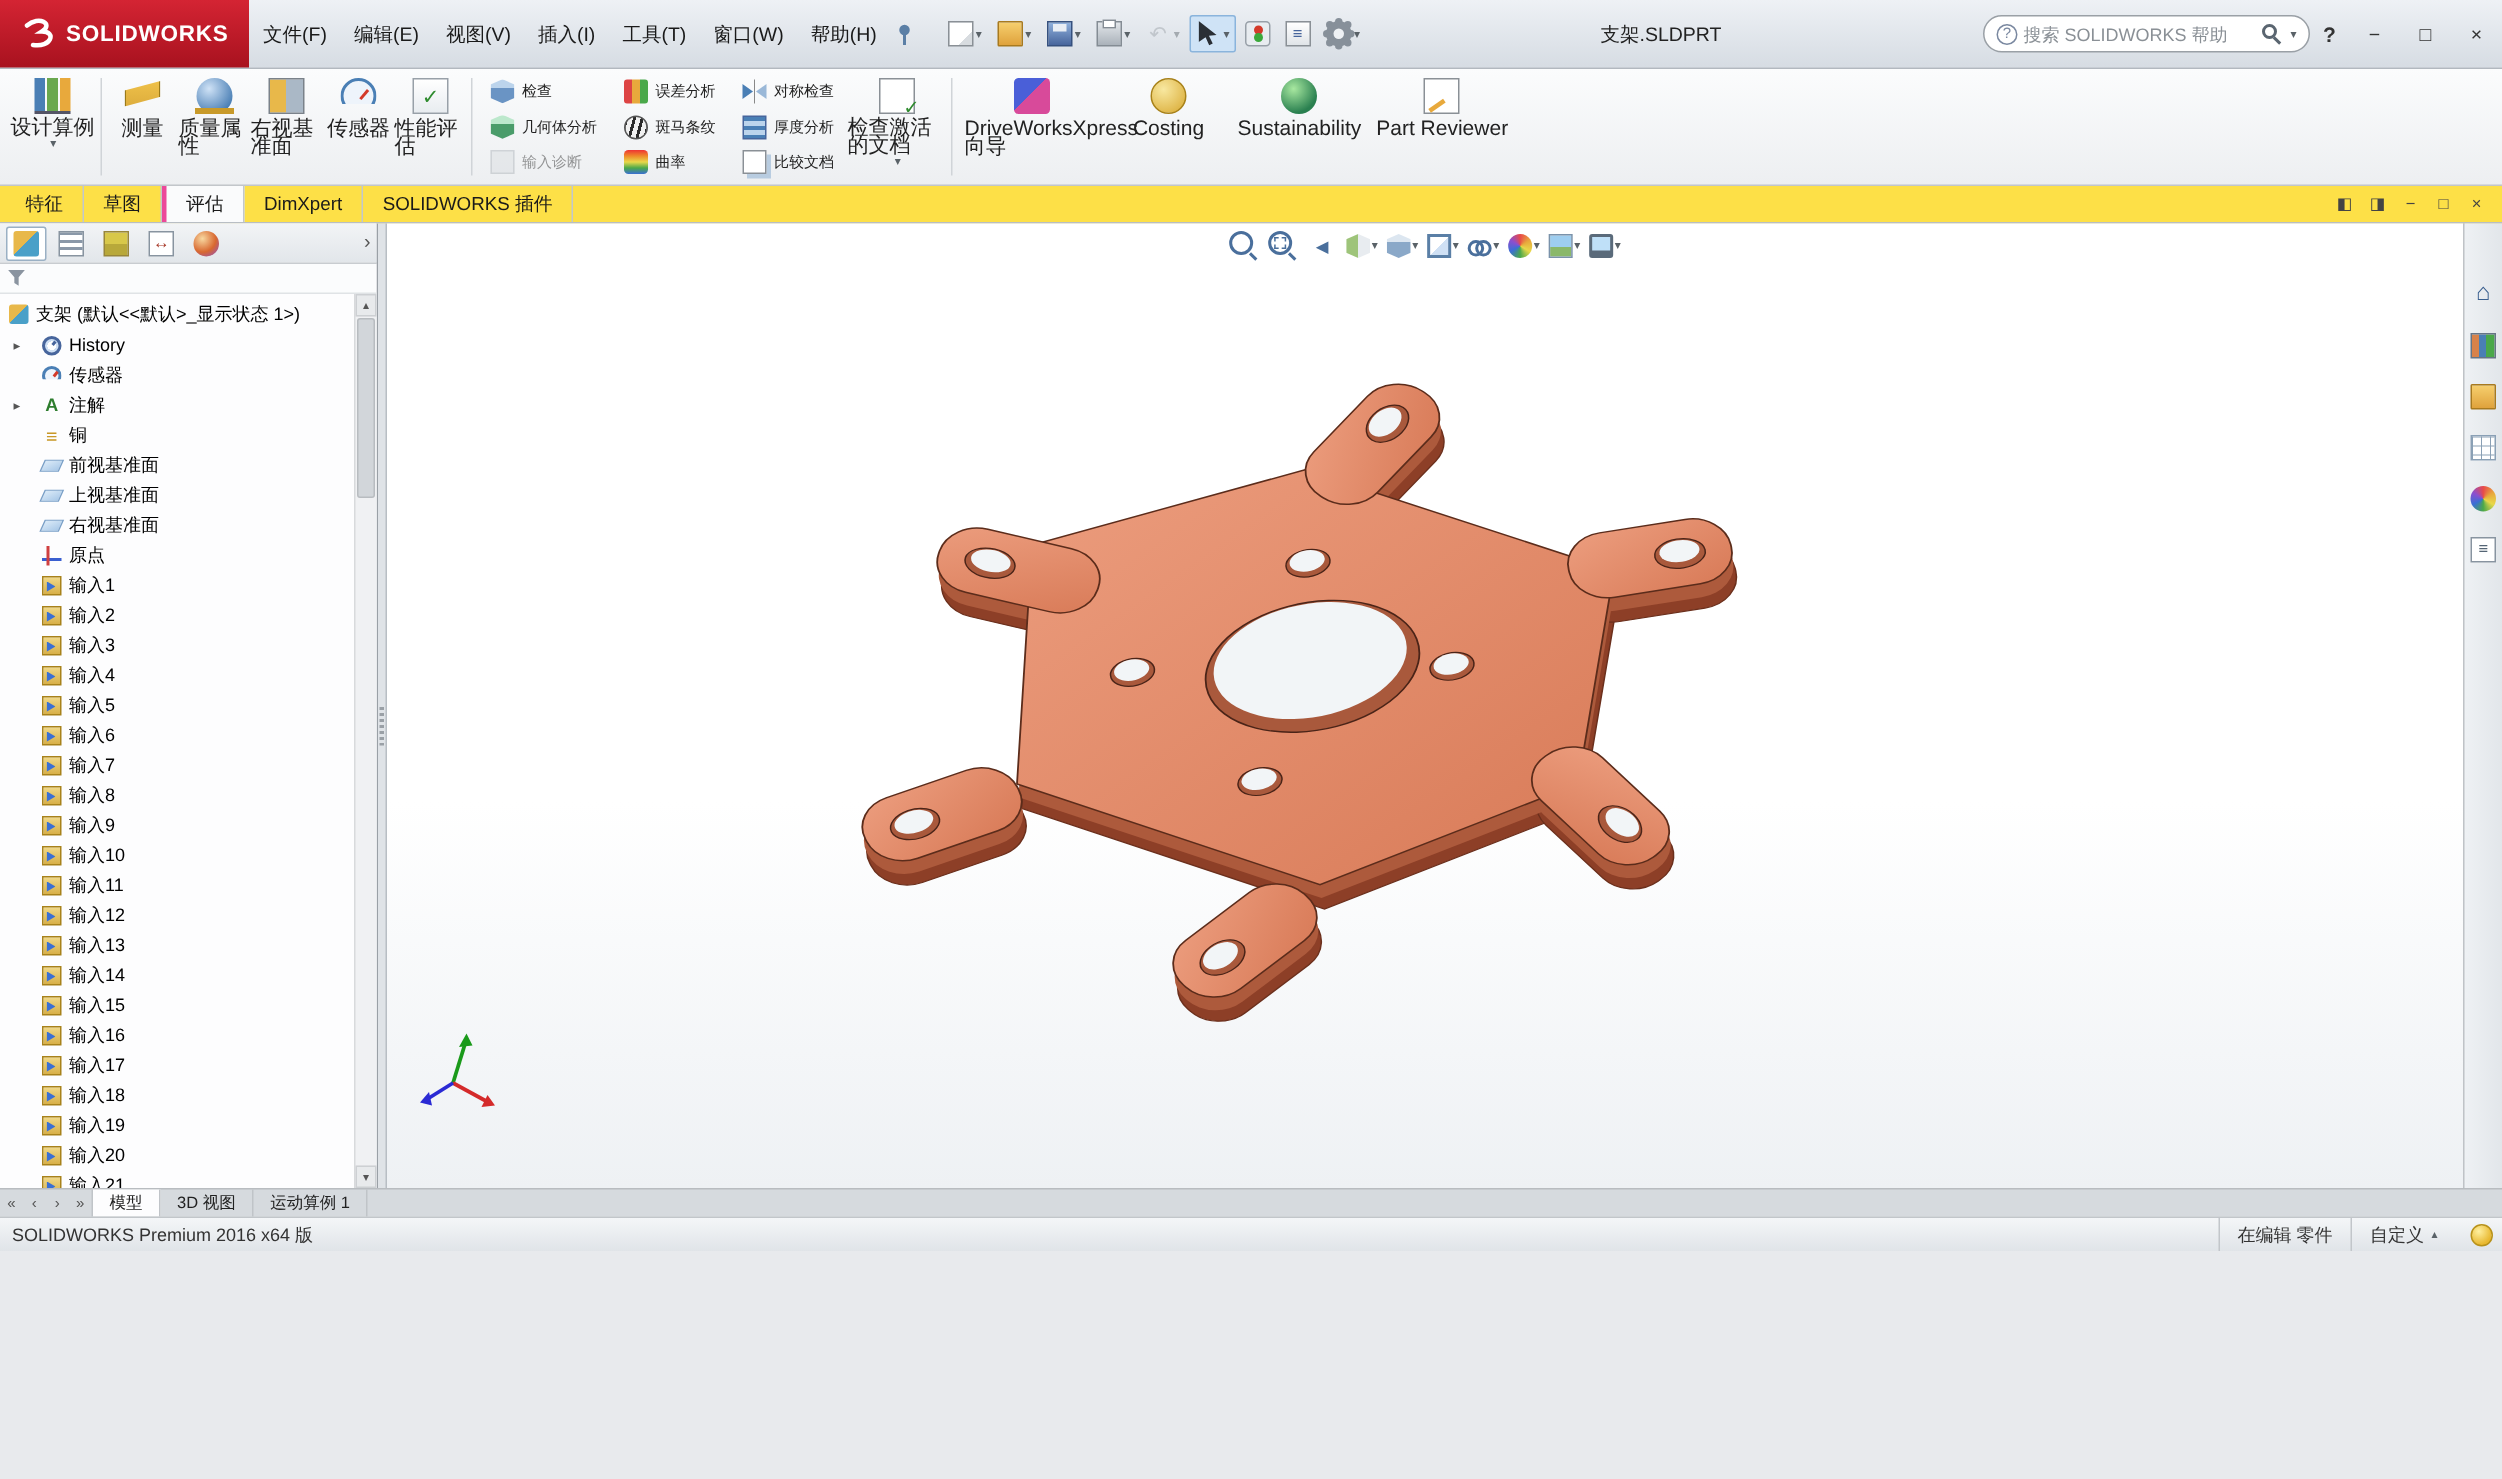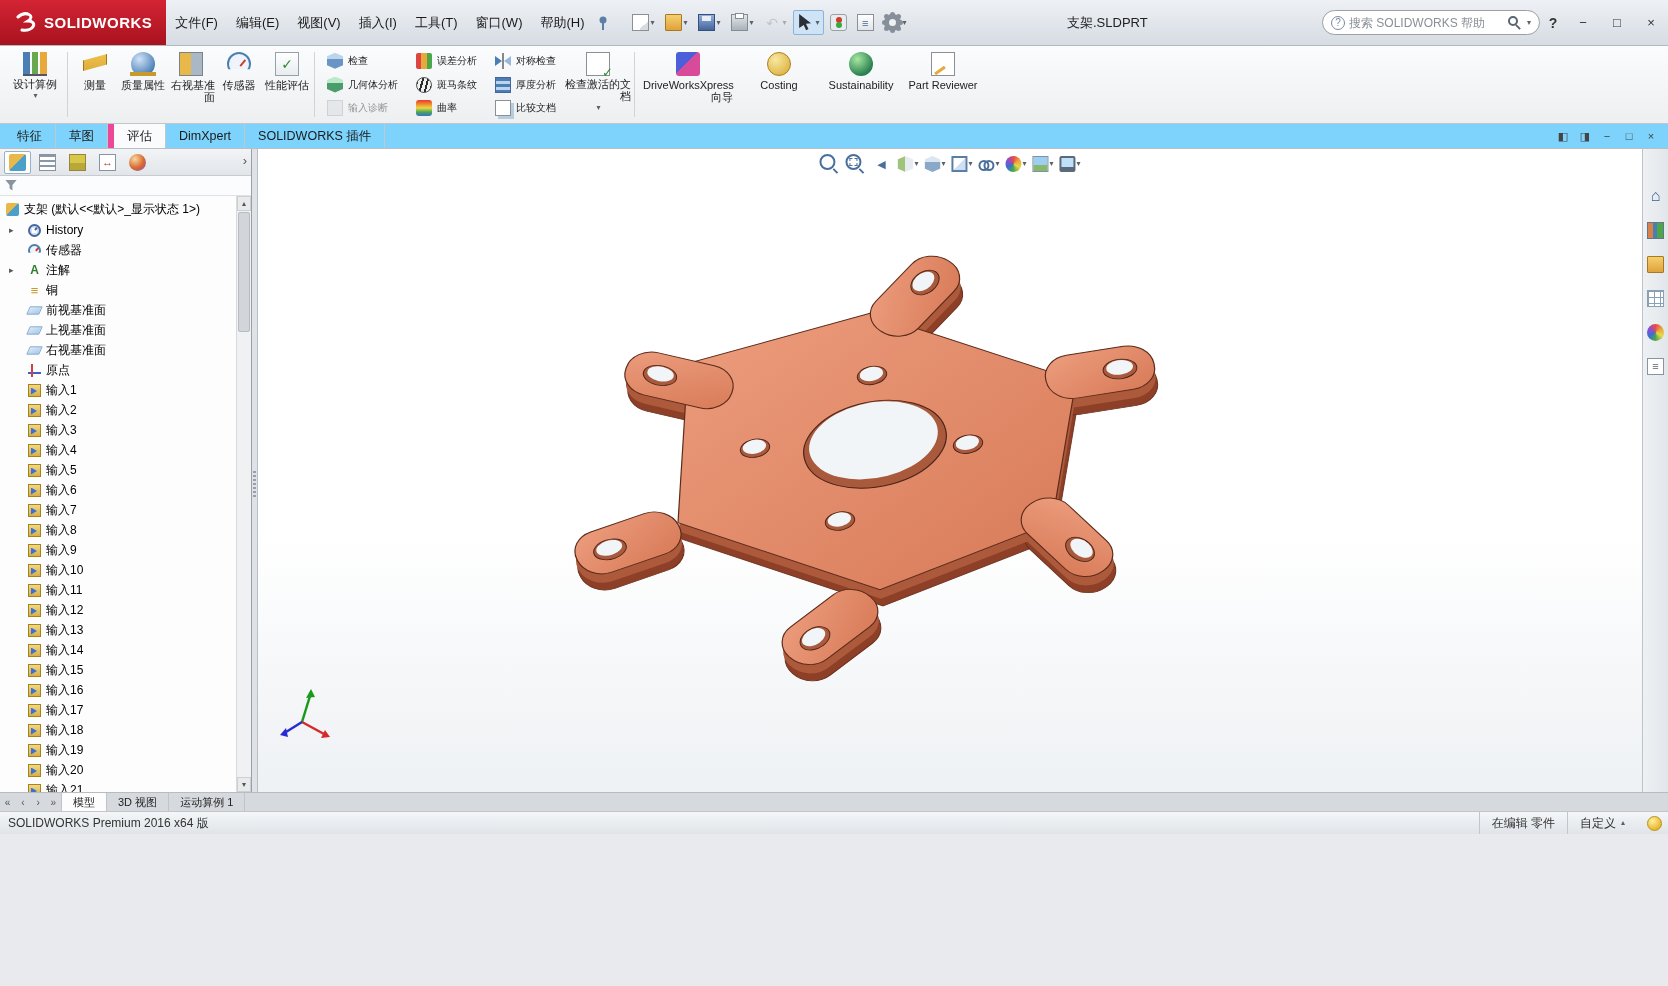--- a/index.html
+++ b/index.html
@@ -25,31 +25,31 @@
 .help-btn{width:26px;text-align:center;font-size:14px;color:#333;font-weight:bold}
 .win-btn{width:34px;height:100%;display:flex;align-items:center;justify-content:center;font-size:13px;color:#333}
 
 
 .ribbon{height:78px;display:flex;align-items:stretch;padding:2px 6px;background:linear-gradient(#fbfcfd,#edeff1);border-bottom:1px solid #c2c6ca;flex:none;overflow:hidden}
 .rb-sep{width:1px;background:#d0d4d8;margin:4px 3px;flex:none}
 .rb-large{width:58px;display:flex;flex-direction:column;align-items:center;justify-content:flex-start;padding-top:4px;gap:2px;flex:none}
 .rb-tall{width:66px}
 .rb-group{display:flex;flex:none}
 .rb-vbtn{width:48px;display:flex;flex-direction:column;align-items:center;padding-top:4px;gap:3px;flex:none}
-.rb-label{font-size:11px;line-height:12px;text-align:right;color:#222;max-width:100%}
+.rb-label{font-size:14px;line-height:12px;text-align:left;color:#222;max-width:100%}
 .rb-stack{display:flex;flex-direction:column;padding:1px 2px;flex:none}
 .rb-row{display:flex;align-items:center;gap:5px;height:24px;padding:0 7px}
 .rb-rlabel{font-size:10px;color:#222;white-space:nowrap}
 .rb-wizard{min-width:82px;max-width:100px;display:flex;flex-direction:column;align-items:center;padding:4px 5px 0;gap:3px;flex:none}
 
 
-.tabstrip{height:25px;display:flex;align-items:stretch;background:#7dd3fc;border-bottom:1px solid #b8bec4;flex:none}
+.tabstrip{height:25px;display:flex;align-items:stretch;background:#fde047;border-bottom:1px solid #b8bec4;flex:none}
 .rtabs{display:flex;margin-left:4px}
 .rtab{padding:0 13px;font-size:12.5px;line-height:24px;color:#1a1a1a;border-right:1px solid #c2c7cc;white-space:nowrap}
-.rtab.active{background:#fafbfc;border-left:6px solid #ec4899}
+.rtab.active{background:#fafbfc;border-left:3px solid #ec4899}
 .dwc{display:flex;align-items:center;margin-right:6px}
 .dwc-btn{width:22px;text-align:center;font-size:11px;color:#444;line-height:24px}
 
 
 .main{flex:1;display:flex;min-height:0}
 .fm-panel{width:252px;background:#f6f7f8;border-right:1px solid #9aa0a6;display:flex;flex-direction:column;flex:none}
 .fm-tabs{height:27px;background:linear-gradient(#f2f4f6,#e2e6ea);border-bottom:1px solid #c8ccd0;display:flex;align-items:center;padding:0 4px;gap:3px;position:relative;flex:none}
 .fm-tab{width:27px;height:23px;display:flex;align-items:center;justify-content:center;border:1px solid transparent;border-radius:2px}
 .fm-tab.active{background:#fff;border-color:#9ab0c4}
 .panel-chevron{position:absolute;right:4px;top:4px;font-size:13px;color:#555}

